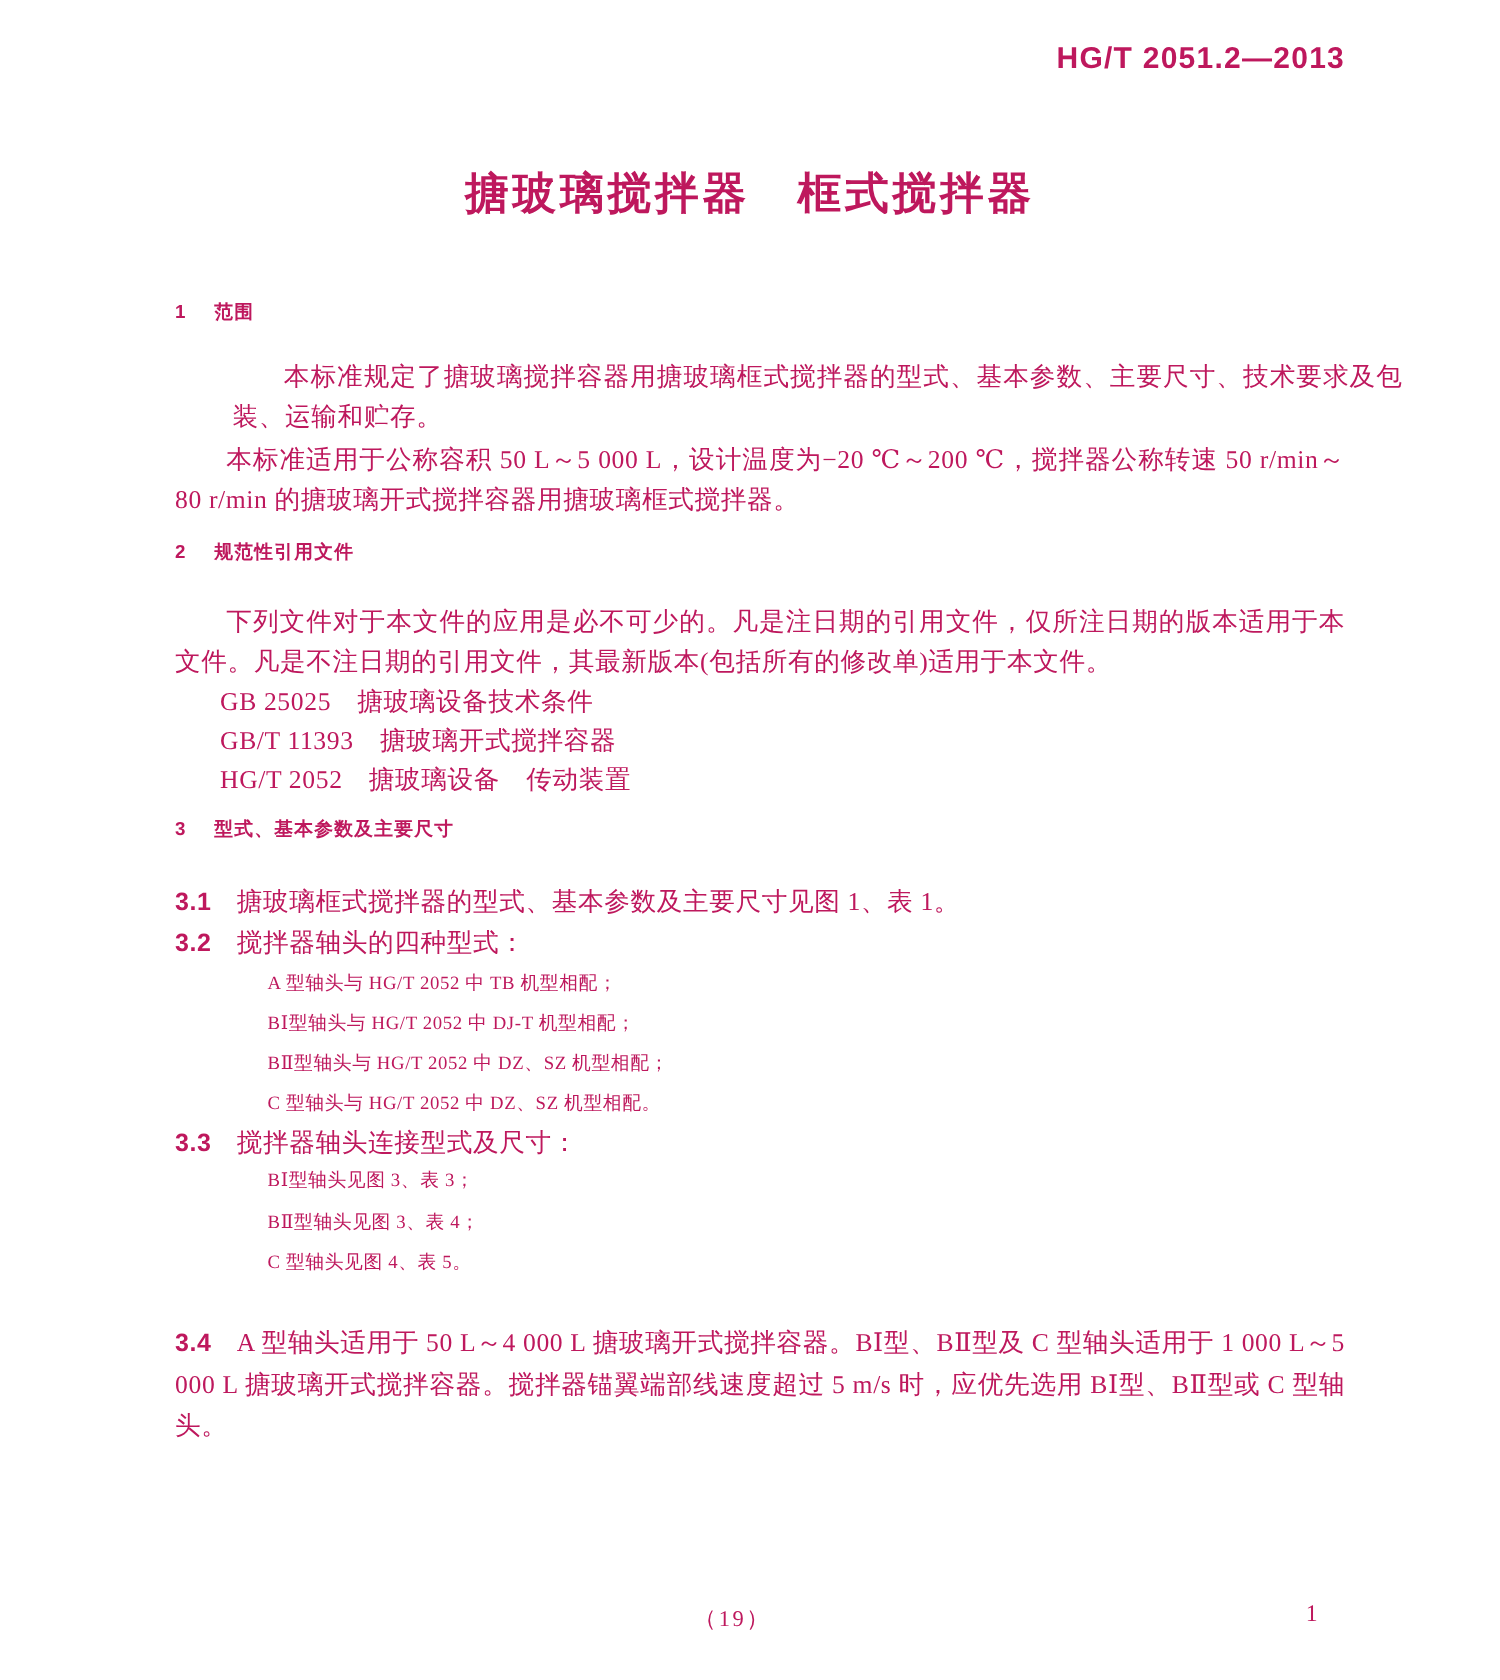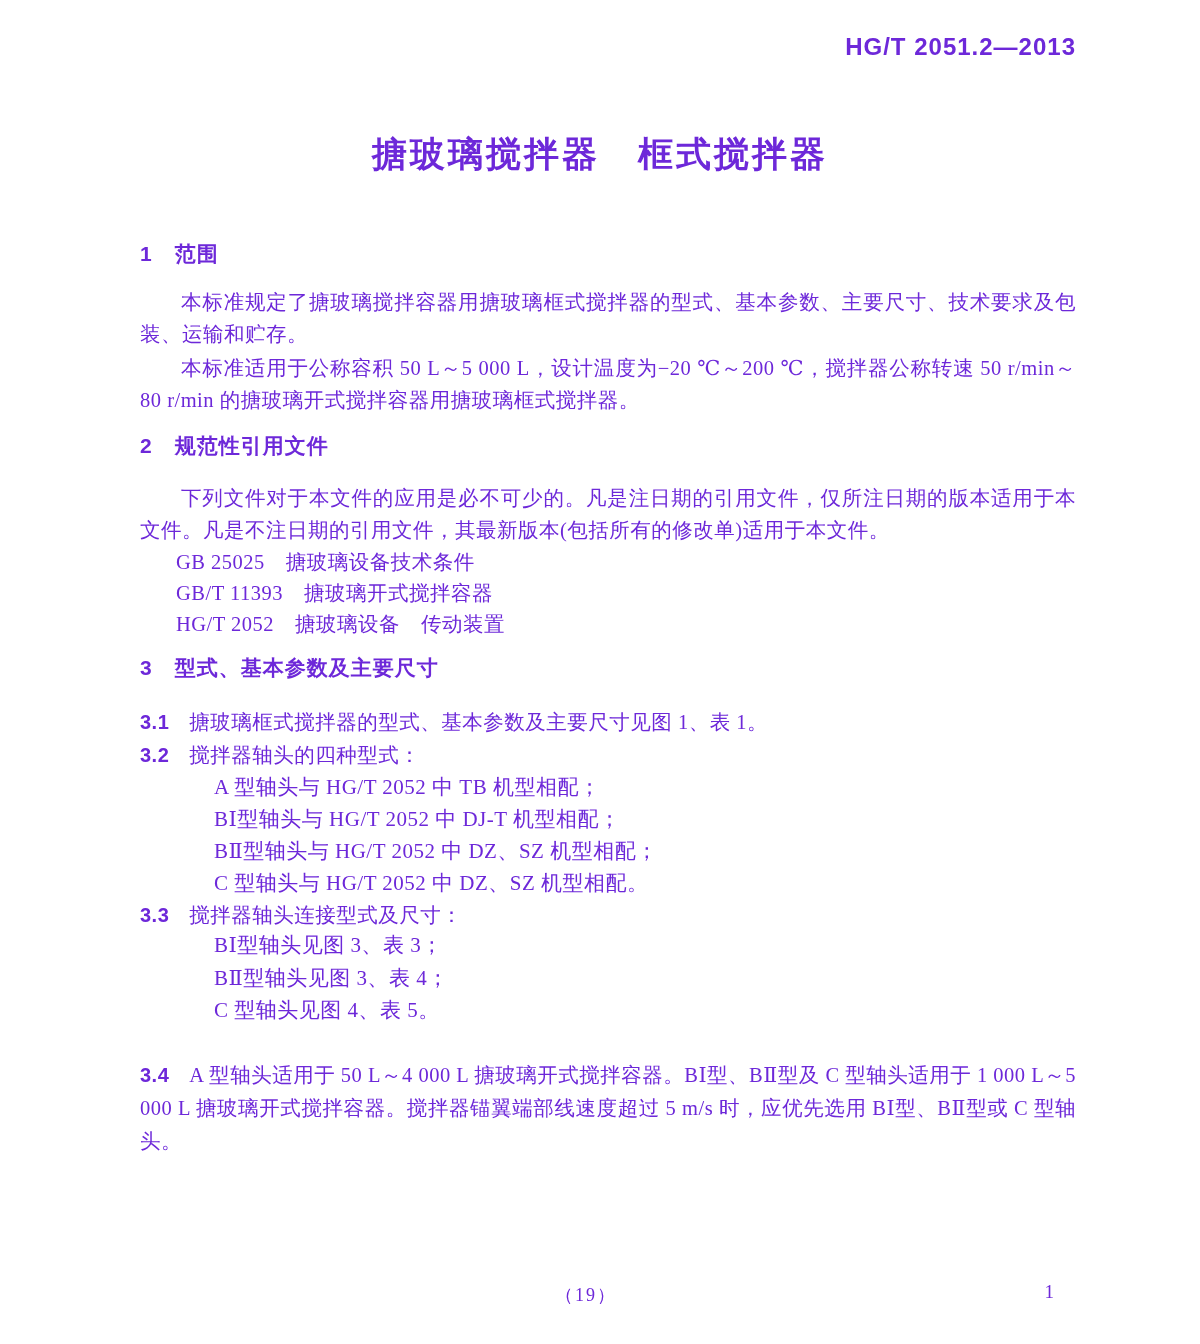--- a/index.html
+++ b/index.html
@@ -6,21 +6,21 @@
     margin: 0;
     padding: 0;
     background: #e8e8e8;
   }
   .page {
     position: relative;
     width: 1200px;
     height: 1344px;
     margin: 0 auto;
     background: #ffffff;
-    color: #6d28d9;
+    color: #be185d;
     font-family: "Liberation Serif", "DejaVu Serif", serif;
     overflow: hidden;
   }
   .abs { position: absolute; }
 
   .doc-number {
     top: 33px;
     left: 0;
     right: 124px;
     text-align: right;
@@ -39,21 +39,21 @@
     font-weight: bold;
     font-size: 35px;
     letter-spacing: 3px;
   }
 
   .content-left { left: 140px; width: 936px; }
 
   .sec-heading {
     font-family: "Liberation Sans", "DejaVu Sans", sans-serif;
     font-weight: bold;
-    font-size: 21px;
+    font-size: 15px;
     letter-spacing: 1px;
   }
   .sec-heading .sec-num { display: inline-block; margin-right: 22px; }
 
   .body-text {
     font-size: 20.5px;
     line-height: 32px;
     text-align: justify;
     letter-spacing: 0.5px;
   }
@@ -67,21 +67,21 @@
     line-height: 32px;
     text-align: justify;
     letter-spacing: 0.5px;
   }
   .clause-num {
     font-family: "Liberation Sans", "DejaVu Sans", sans-serif;
     font-weight: bold;
     font-size: 20px;
     margin-right: 20px;
   }
-  .sub-list { font-size: 21px; letter-spacing: 0.5px; }
+  .sub-list { font-size: 15px; letter-spacing: 0.5px; }
   .sub-list .sub-item { margin-left: 74px; }
   .lh32 { line-height: 32px; }
   .lh325 { line-height: 32.5px; }
 
   .footer-center {
     top: 1283px;
     left: 0;
     width: 1172px;
     text-align: center;
     font-size: 18px;
@@ -99,21 +99,21 @@
 <div class="page">
 
   <div class="abs doc-number">HG/T 2051.2—2013</div>
 
   <div class="abs doc-title">搪玻璃搅拌器　框式搅拌器</div>
 
   <div class="abs content-left sec-heading" style="top:240px;">
     <span class="sec-num">1</span><span>范围</span>
   </div>
 
-  <div class="abs content-left body-text indent" style="top:286px;">本标准规定了搪玻璃搅拌容器用搪玻璃框式搅拌器的型式、基本参数、主要尺寸、技术要求及包装、运输和贮存。</div>
+  <div class="abs content-left body-text indent" style="top:286px;margin-left:46px;">本标准规定了搪玻璃搅拌容器用搪玻璃框式搅拌器的型式、基本参数、主要尺寸、技术要求及包装、运输和贮存。</div>
 
   <div class="abs content-left body-text indent" style="top:352px;">本标准适用于公称容积 50 L～5 000 L，设计温度为−20 ℃～200 ℃，搅拌器公称转速 50 r/min～80 r/min 的搪玻璃开式搅拌容器用搪玻璃框式搅拌器。</div>
 
   <div class="abs content-left sec-heading" style="top:432px;">
     <span class="sec-num">2</span><span>规范性引用文件</span>
   </div>
 
   <div class="abs content-left body-text indent" style="top:483px; line-height:31.5px;">下列文件对于本文件的应用是必不可少的。凡是注日期的引用文件，仅所注日期的版本适用于本文件。凡是不注日期的引用文件，其最新版本(包括所有的修改单)适用于本文件。</div>
 
   <div class="abs content-left ref-list" style="top:547px;">

